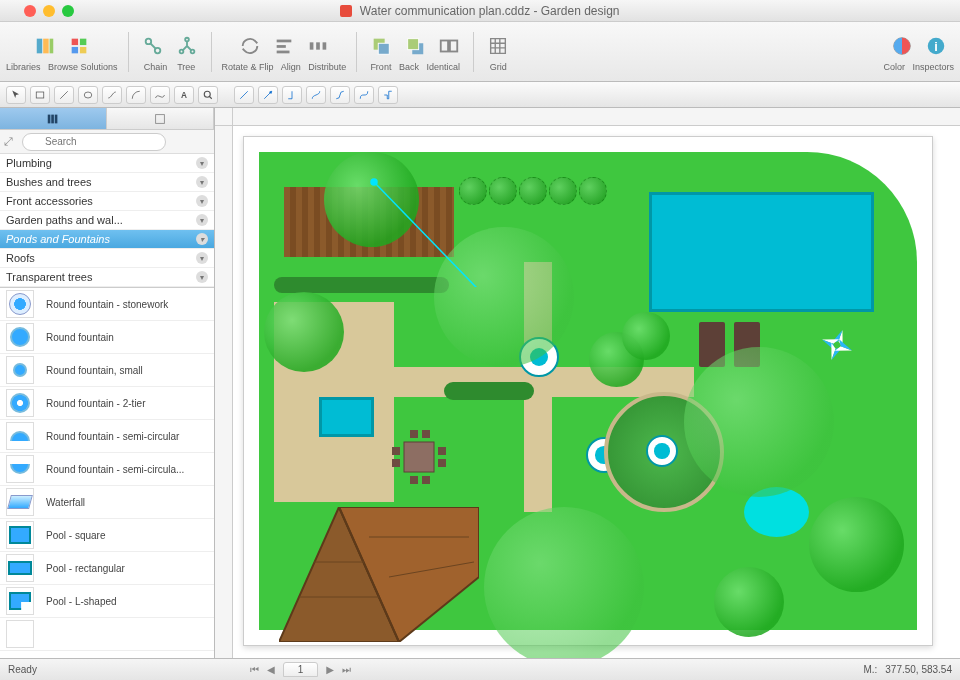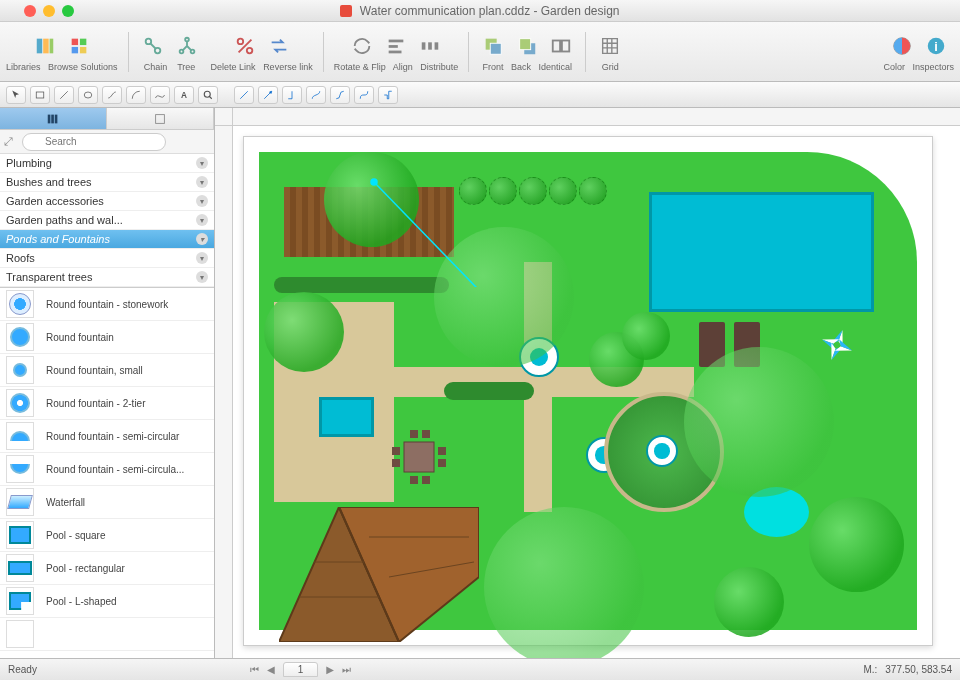--- a/index.html
+++ b/index.html
@@ -145,37 +145,20 @@
           <svg viewBox="0 0 24 24" fill="none" stroke="#6a9" stroke-width="2">
             <circle cx="12" cy="5" r="2"></circle>
             <circle cx="6" cy="18" r="2"></circle>
             <circle cx="18" cy="18" r="2"></circle>
             <path d="M12 7v5M12 12l-5 5M12 12l5 5"></path>
           </svg>
         </div>
     </div>
     <div class="tb-label"><span>Chain</span> &nbsp;&nbsp; <span>Tree</span></div>
   </div>
-  <div class="tb-group">
-    <div class="tb-icons">
-      <div class="tb-icon">
-          <svg viewBox="0 0 24 24" fill="none" stroke="#c55" stroke-width="2">
-            <circle cx="7" cy="7" r="3"></circle>
-            <circle cx="17" cy="17" r="3"></circle>
-            <path d="M5 19L19 5"></path>
-          </svg>
-        </div>
-      <div class="tb-icon">
-          <svg viewBox="0 0 24 24" fill="none" stroke="#58c" stroke-width="2">
-            <path d="M4 8h12l-3-3M20 16H8l3 3"></path>
-          </svg>
-        </div>
-    </div>
-    <div class="tb-label"><span>Delete Link</span> &nbsp; <span>Reverse link</span></div>
-  </div>
   <div class="tb-sep"></div>
   <div class="tb-group">
     <div class="tb-icons">
       <div class="tb-icon">
           <svg viewBox="0 0 24 24" fill="none" stroke="#888" stroke-width="2">
             <path d="M4 12a8 8 0 0 1 14-5l2 2M20 12a8 8 0 0 1-14 5l-2-2"></path>
           </svg>
         </div>
       <div class="tb-icon">
           <svg viewBox="0 0 24 24" fill="#888">
@@ -366,21 +349,21 @@
     <div class="sb-cats" id="sb-cats">
         <div class="sb-cat">
           <span>Plumbing</span>
           <span class="sb-cat-ind">▾</span>
         </div>
         <div class="sb-cat">
           <span>Bushes and trees</span>
           <span class="sb-cat-ind">▾</span>
         </div>
         <div class="sb-cat">
-          <span>Garden accessories</span>
+          <span>Front accessories</span>
           <span class="sb-cat-ind">▾</span>
         </div>
         <div class="sb-cat">
           <span>Garden paths and wal...</span>
           <span class="sb-cat-ind">▾</span>
         </div>
         <div class="sb-cat sel">
           <span>Ponds and Fountains</span>
           <span class="sb-cat-ind">▾</span>
         </div>

